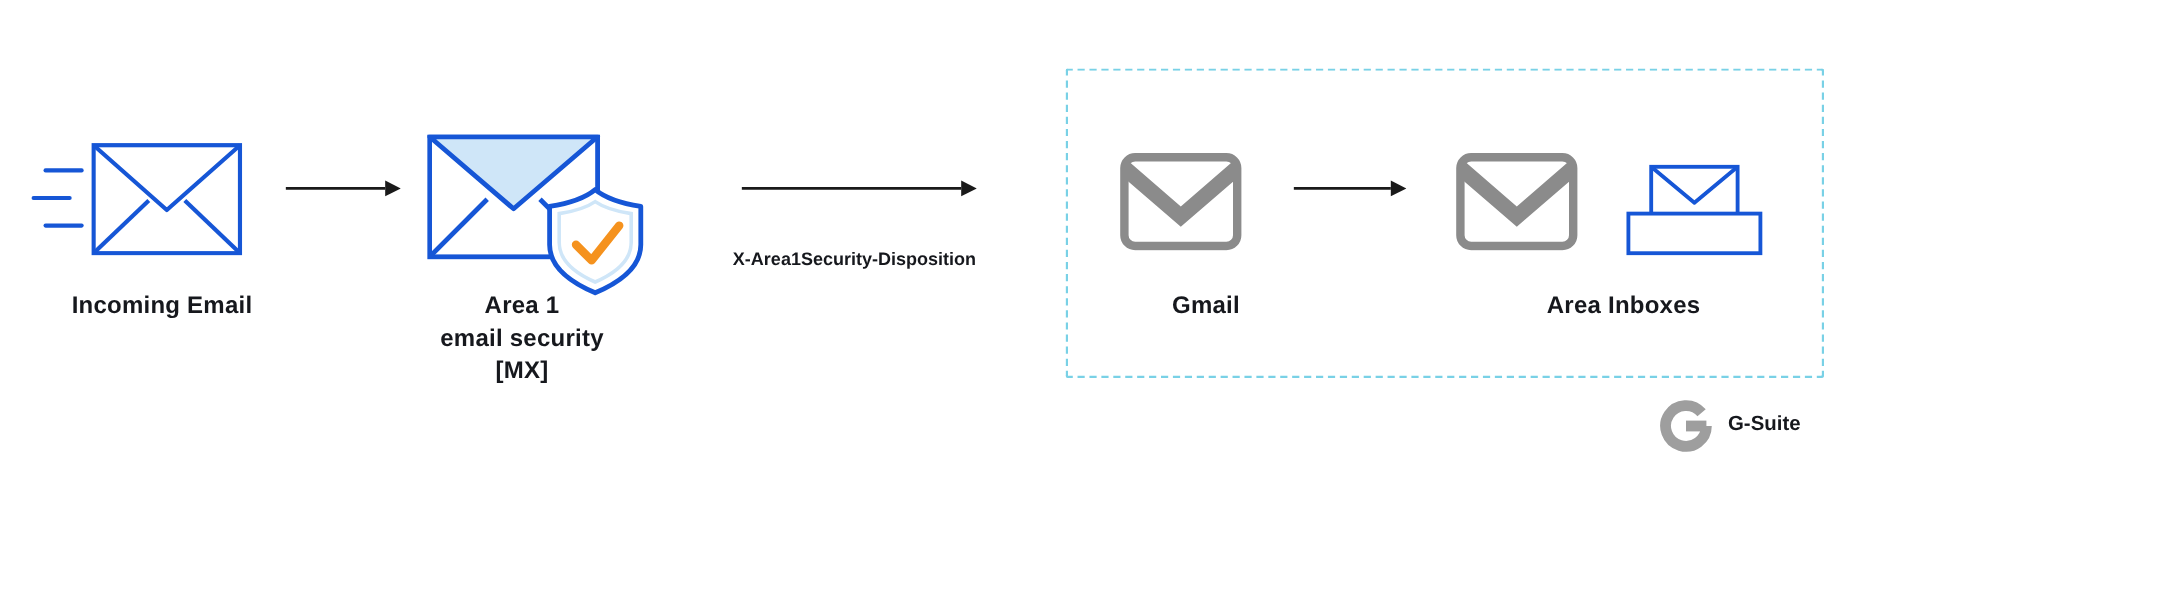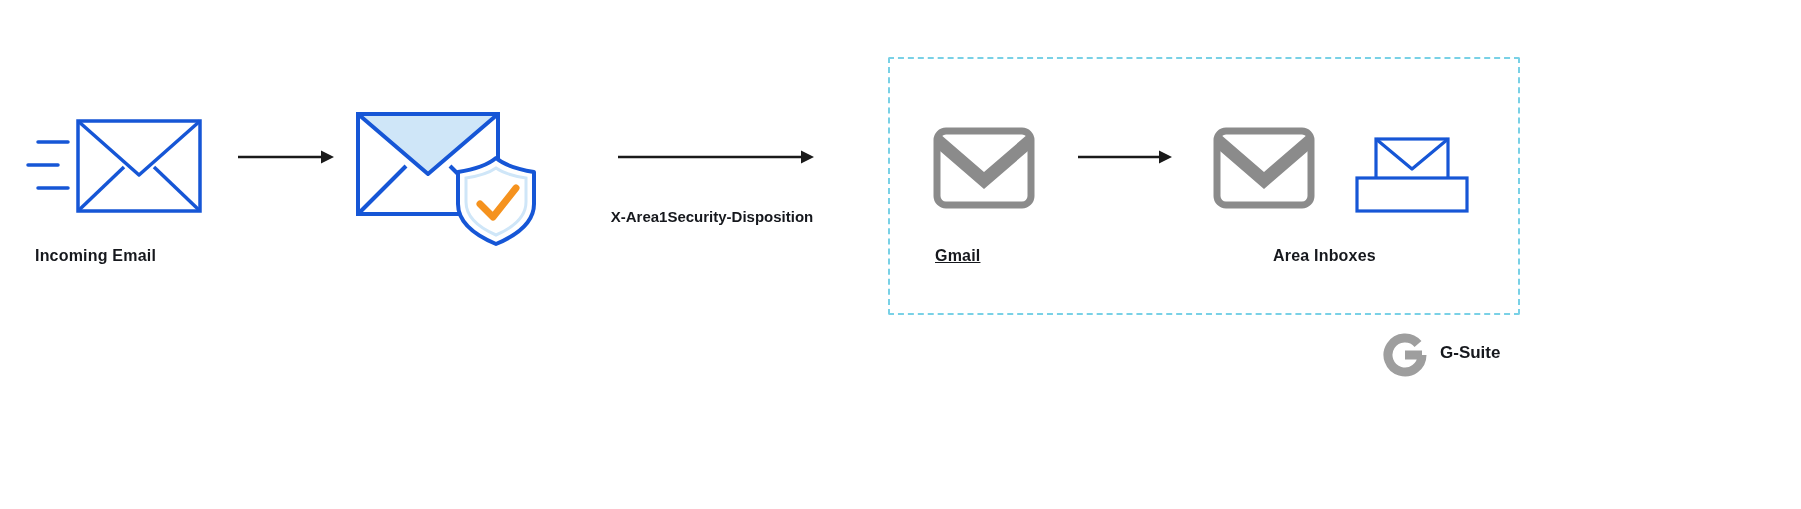--- a/index.html
+++ b/index.html
@@ -6,24 +6,24 @@
   .canvas{
     position:relative;
     width:1801px;height:509px;
     background:#ffffff;
     font-family:"Liberation Sans", sans-serif;
     overflow:hidden;
   }
   .abs{position:absolute;}
   .label{
     position:absolute;
-    font-size:16px;
+    font-size:20px;
     font-weight:600;
     color:#16181d;
-    text-align:left;
+    text-align:center;
     letter-spacing:0.2px;
     line-height:27px;
     white-space:nowrap;
   }
   .edge-label{
     position:absolute;
     font-size:15px;
     font-weight:600;
     color:#16181d;
     text-align:center;
@@ -75,36 +75,41 @@
   <svg class="abs" style="left:356px;top:112px;" width="184" height="136" viewBox="0 0 184 136">
     <rect x="2" y="2" width="140" height="100" fill="#ffffff" stroke="#1656d6" stroke-width="4"></rect>
     <path d="M2 2 L72 62 L142 2 Z" fill="#cfe6f8" stroke="#1656d6" stroke-width="4" stroke-linejoin="round"></path>
     <path d="M3 101 L50 54" fill="none" stroke="#1656d6" stroke-width="4"></path>
     <path d="M141 101 L94 54" fill="none" stroke="#1656d6" stroke-width="4"></path>
     <path d="M140 46 Q152 56 178 60 L178 92 Q178 116 140 132 Q102 116 102 92 L102 60 Q128 56 140 46 Z" fill="#ffffff" stroke="#1656d6" stroke-width="4" stroke-linejoin="round"></path>
     <path d="M140 56 Q150 63 170 66 L170 90 Q170 110 140 123 Q110 110 110 90 L110 66 Q130 63 140 56 Z" fill="none" stroke="#cfe6f8" stroke-width="3"></path>
     <path d="M124 92 L137 105 L160 76" fill="none" stroke="#f5921e" stroke-width="7" stroke-linecap="round" stroke-linejoin="round"></path>
   </svg>
 
+  <div class="label" style="left:340px;top:242px;width:190px;">
+    <div>Area 1</div>
+    <div>email security</div>
+    <div>[MX]</div>
+  </div>
 
   <svg class="abs" style="left:618px;top:147px;" width="196" height="20" viewBox="0 0 196 20">
     <line x1="0" y1="10" x2="183" y2="10" stroke="#1a1a1a" stroke-width="2.4"></line>
     <polygon points="183,3.5 196,10 183,16.5" fill="#1a1a1a"></polygon>
   </svg>
 
   <div class="edge-label" style="left:552px;top:208px;width:320px;">X-Area1Security-Disposition</div>
 
   <div class="dashed-box"></div>
 
   <svg class="abs" style="left:933px;top:127px;" width="102" height="82" viewBox="0 0 102 82">
     <rect x="4" y="4" width="94" height="74" rx="9" fill="#ffffff" stroke="#8b8b8b" stroke-width="7"></rect>
     <path d="M7 7 L51 45 L95 7 L95 24 L51 62 L7 24 Z" fill="#8b8b8b"></path>
   </svg>
 
-  <div class="label" style="left:935px;top:242px;width:100px;text-decoration:underline;">Gmail</div>
+  <div class="label" style="left:955px;top:242px;width:100px;">Gmail</div>
 
   <svg class="abs" style="left:1078px;top:147px;" width="94" height="20" viewBox="0 0 94 20">
     <line x1="0" y1="10" x2="81" y2="10" stroke="#1a1a1a" stroke-width="2.4"></line>
     <polygon points="81,3.5 94,10 81,16.5" fill="#1a1a1a"></polygon>
   </svg>
 
   <svg class="abs" style="left:1213px;top:127px;" width="102" height="82" viewBox="0 0 102 82">
     <rect x="4" y="4" width="94" height="74" rx="9" fill="#ffffff" stroke="#8b8b8b" stroke-width="7"></rect>
     <path d="M7 7 L51 45 L95 7 L95 24 L51 62 L7 24 Z" fill="#8b8b8b"></path>
   </svg>

